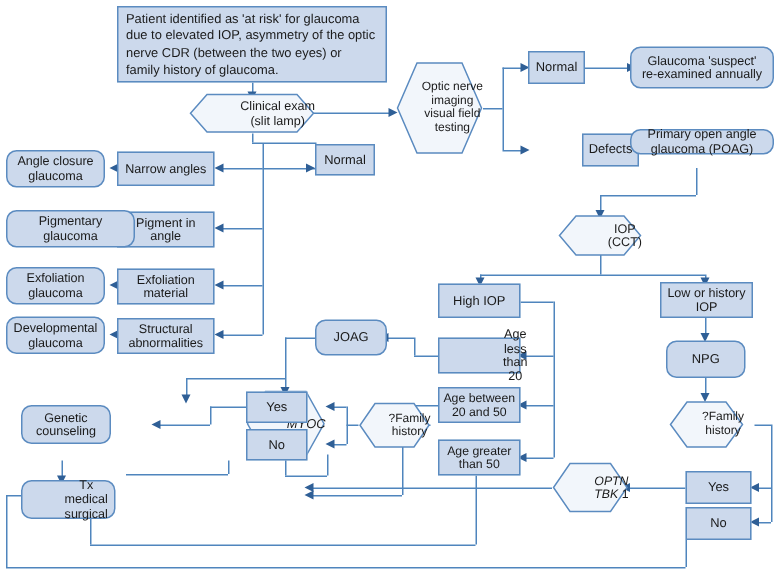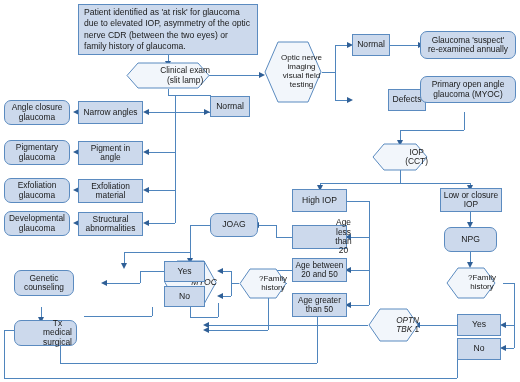--- a/index.html
+++ b/index.html
@@ -240,24 +240,24 @@
     <span>Defects</span>
   </div>
 
   <div class="node round" style="left:420px;top:31px;width:96px;height:28px;font-size:8.4px;">
     <div>
       <div>Glaucoma 'suspect'</div>
       <div>re-examined annually</div>
     </div>
   </div>
 
-  <div class="node round" style="left:420px;top:76px;width:96px;height:27px;font-size:8.4px;">
+  <div class="node round" style="left:420px;top:86px;width:96px;height:17px;font-size:8.4px;">
     <div>
       <div>Primary open angle</div>
-      <div>glaucoma (MYOC)</div>
+      <div>glaucoma (POAG)</div>
     </div>
   </div>
 
   <div class="hexwrap" style="left:372px;top:143px;width:56px;height:28px;">
     <svg width="56" height="28" viewBox="0 0 56 28">
       <polygon points="12,1 44,1 55,14 44,27 12,27 1,14" fill="#f2f6fb" stroke="#5b8bc0" stroke-width="1"></polygon>
     </svg>
     <div class="hexlabel" style="font-size:8.4px;">
       <div>
         <div>IOP</div>
@@ -287,21 +287,21 @@
       <div>abnormalities</div>
     </div>
   </div>
 
   <div class="node round" style="left:4px;top:100px;width:66px;height:25px;font-size:8.4px;">
     <div>
       <div>Angle closure</div>
       <div>glaucoma</div>
     </div>
   </div>
-  <div class="node round" style="left:4px;top:140px;width:66px;height:25px;font-size:8.4px;">
+  <div class="node round" style="left:4px;top:140px;width:86px;height:25px;font-size:8.4px;">
     <div>
       <div>Pigmentary</div>
       <div>glaucoma</div>
     </div>
   </div>
   <div class="node round" style="left:4px;top:178px;width:66px;height:25px;font-size:8.4px;">
     <div>
       <div>Exfoliation</div>
       <div>glaucoma</div>
     </div>
@@ -312,21 +312,21 @@
       <div>glaucoma</div>
     </div>
   </div>
 
   <div class="node rect" style="left:292px;top:189px;width:55px;height:23px;font-size:8.6px;">
     <span>High IOP</span>
   </div>
 
   <div class="node rect" style="left:440px;top:188px;width:62px;height:24px;font-size:8.4px;">
     <div>
-      <div>Low or closure</div>
+      <div>Low or history</div>
       <div>IOP</div>
     </div>
   </div>
 
   <div class="node round" style="left:444px;top:227px;width:53px;height:25px;font-size:8.6px;">
     <span>NPG</span>
   </div>
 
   <div class="node rect" style="left:292px;top:225px;width:55px;height:24px;font-size:8.4px;padding-left:48px;">
     <div>

